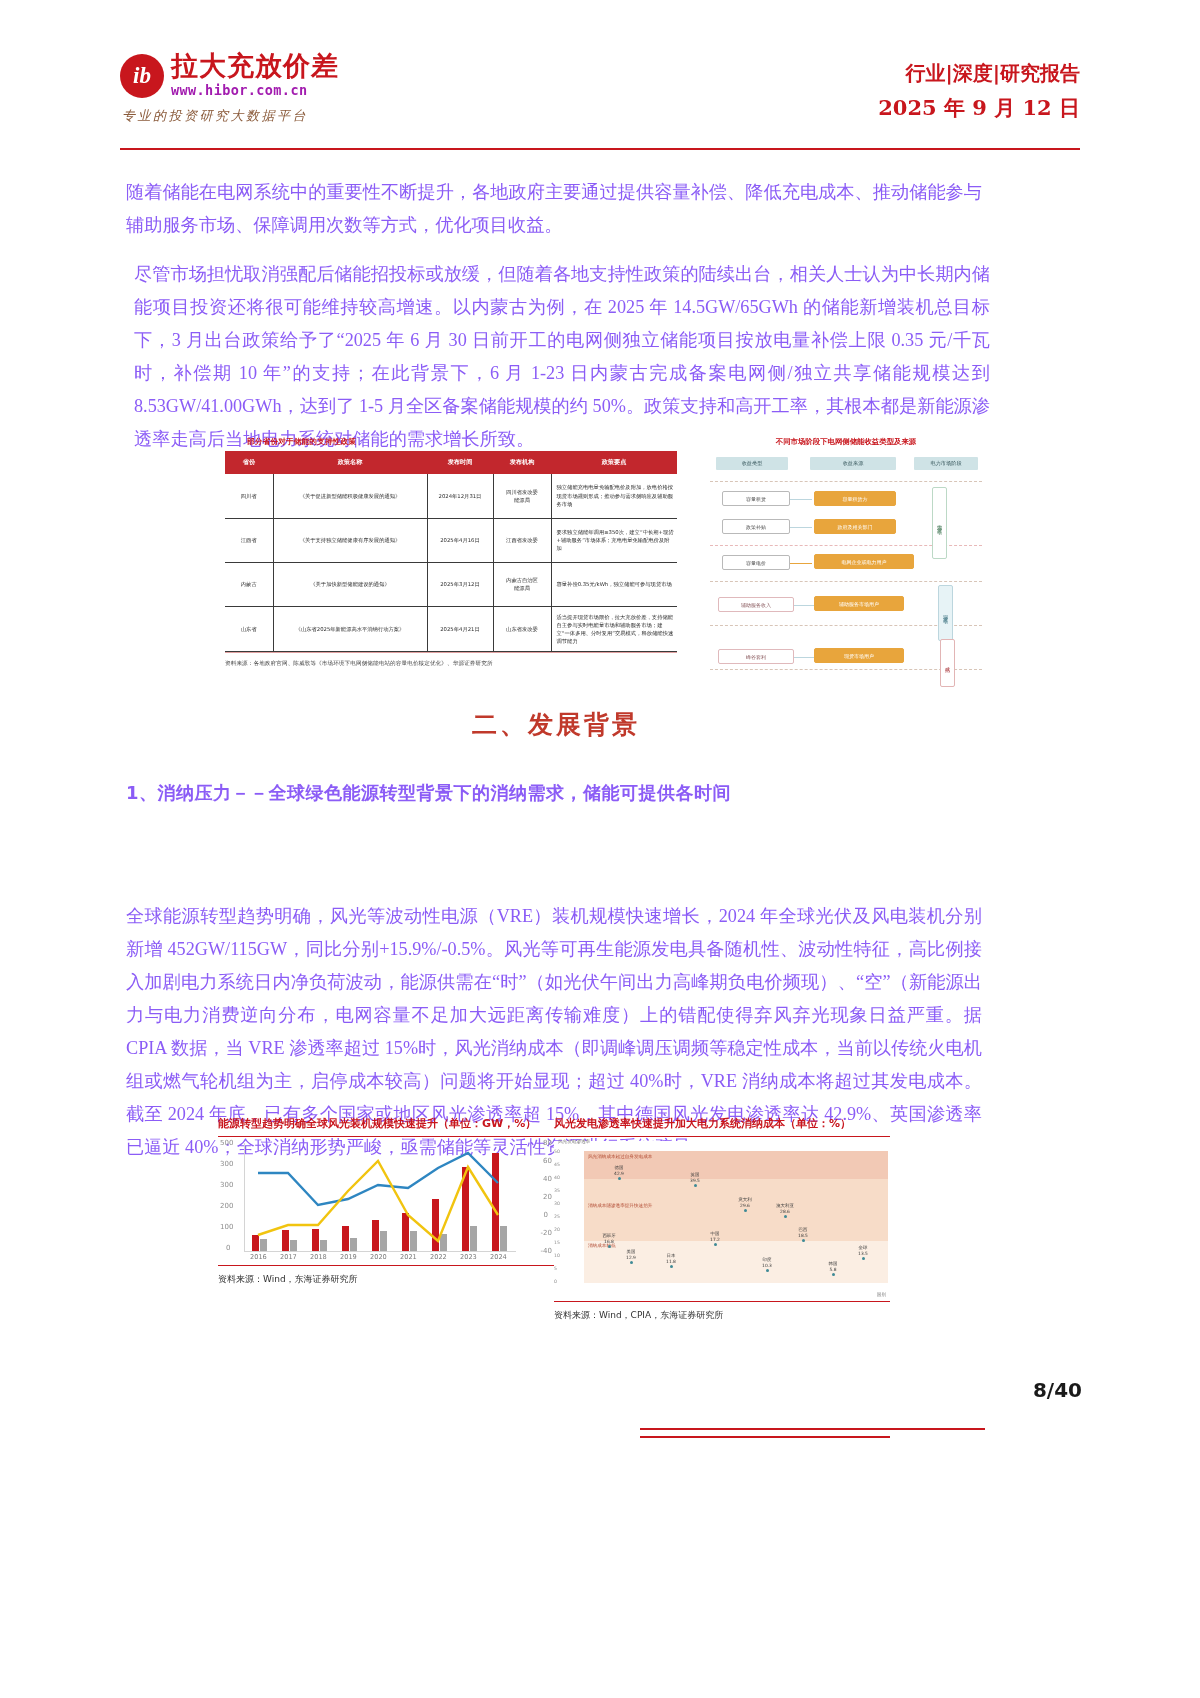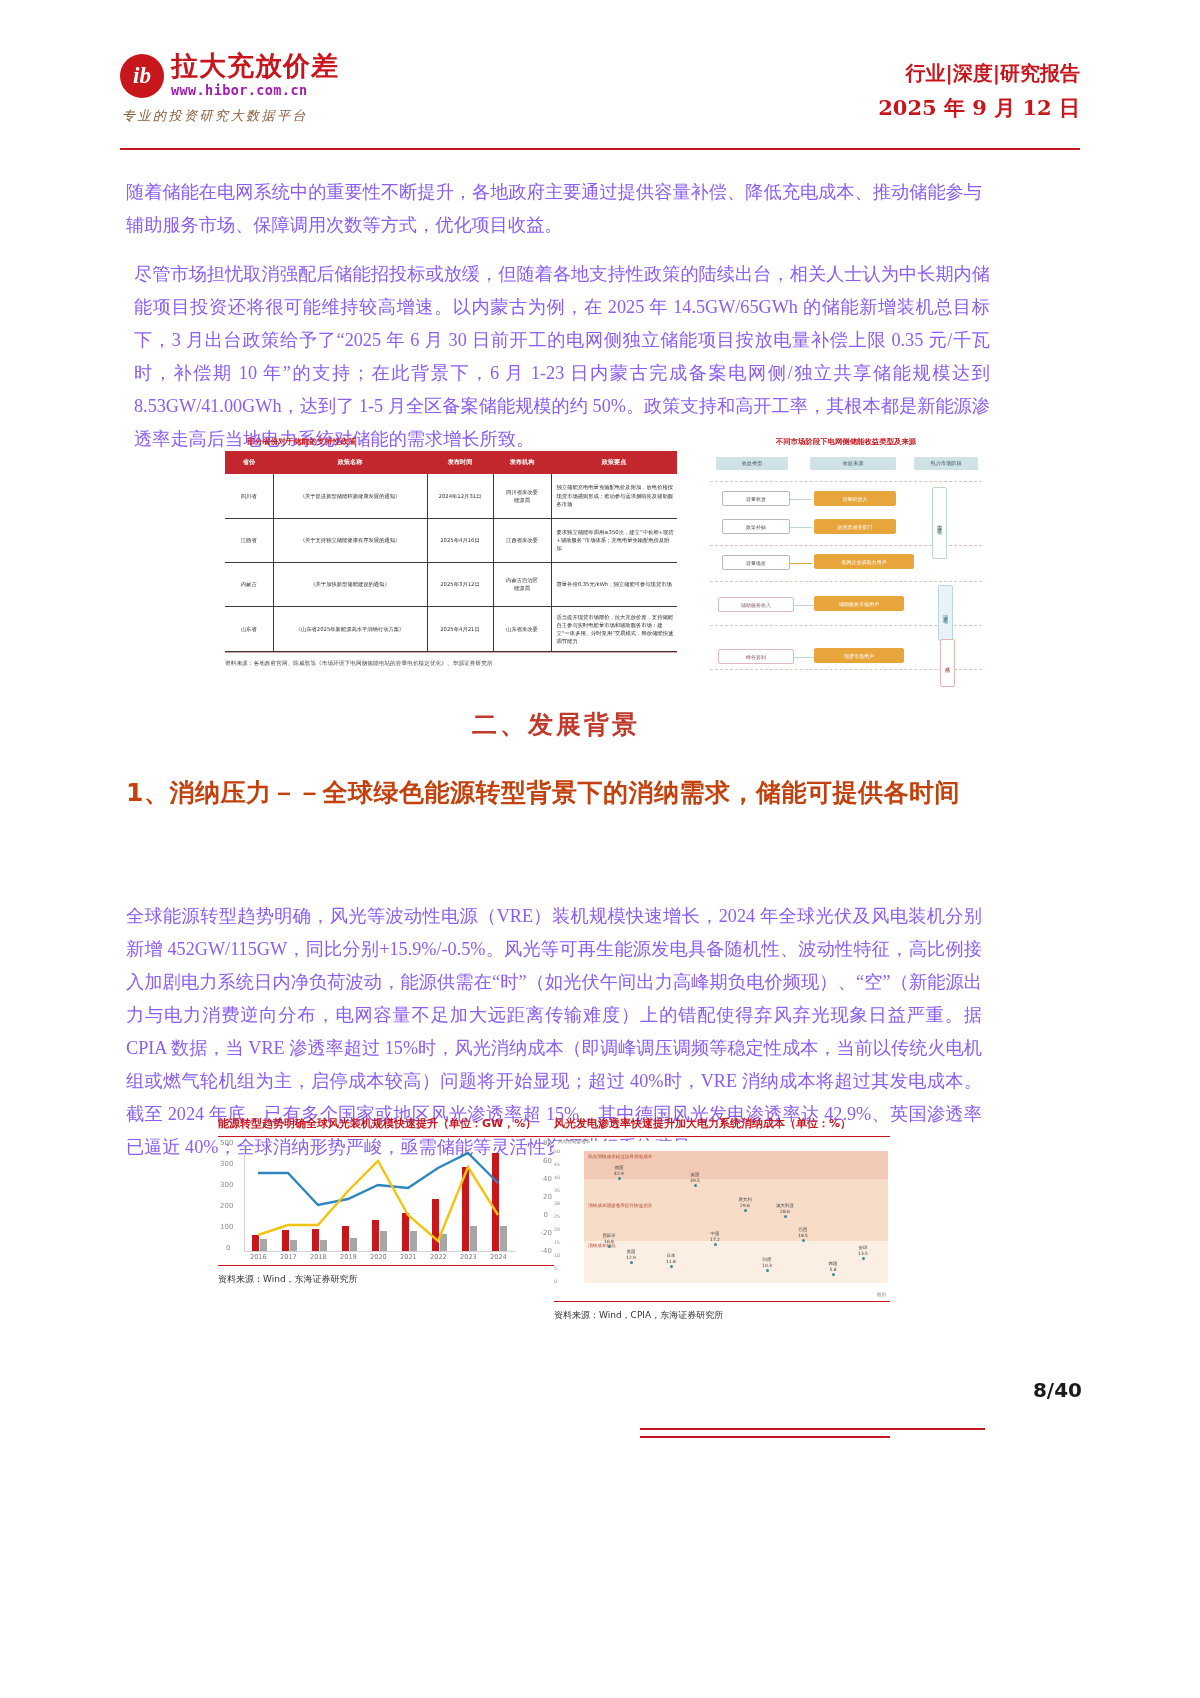--- a/index.html
+++ b/index.html
@@ -132,21 +132,21 @@
   
   .h-sec{
     position:absolute;left:0;width:1112px;text-align:center;
     font-family:"DejaVu Sans","Liberation Sans",sans-serif;
     font-weight:bold;font-size:25px;color:#c0392b;letter-spacing:3px;
   }
   #h2{top:708px;}
   .h-sub{
     position:absolute;left:126px;width:860px;
     font-family:"DejaVu Sans","Liberation Sans",sans-serif;
-    font-weight:bold;font-size:25px;color:#c2410c;
+    font-weight:bold;font-size:18px;color:#8b5cf6;
     line-height:50px;letter-spacing:.5px;
   }
   #h3a{top:768px;}
   #h3b{top:818px;}
 
   
   .chart-row{position:absolute;left:218px;top:1115px;width:770px;height:270px;}
   .chart-card{position:absolute;top:0;width:336px;}
   #chartL{left:0;}
   #chartR{left:336px;}

